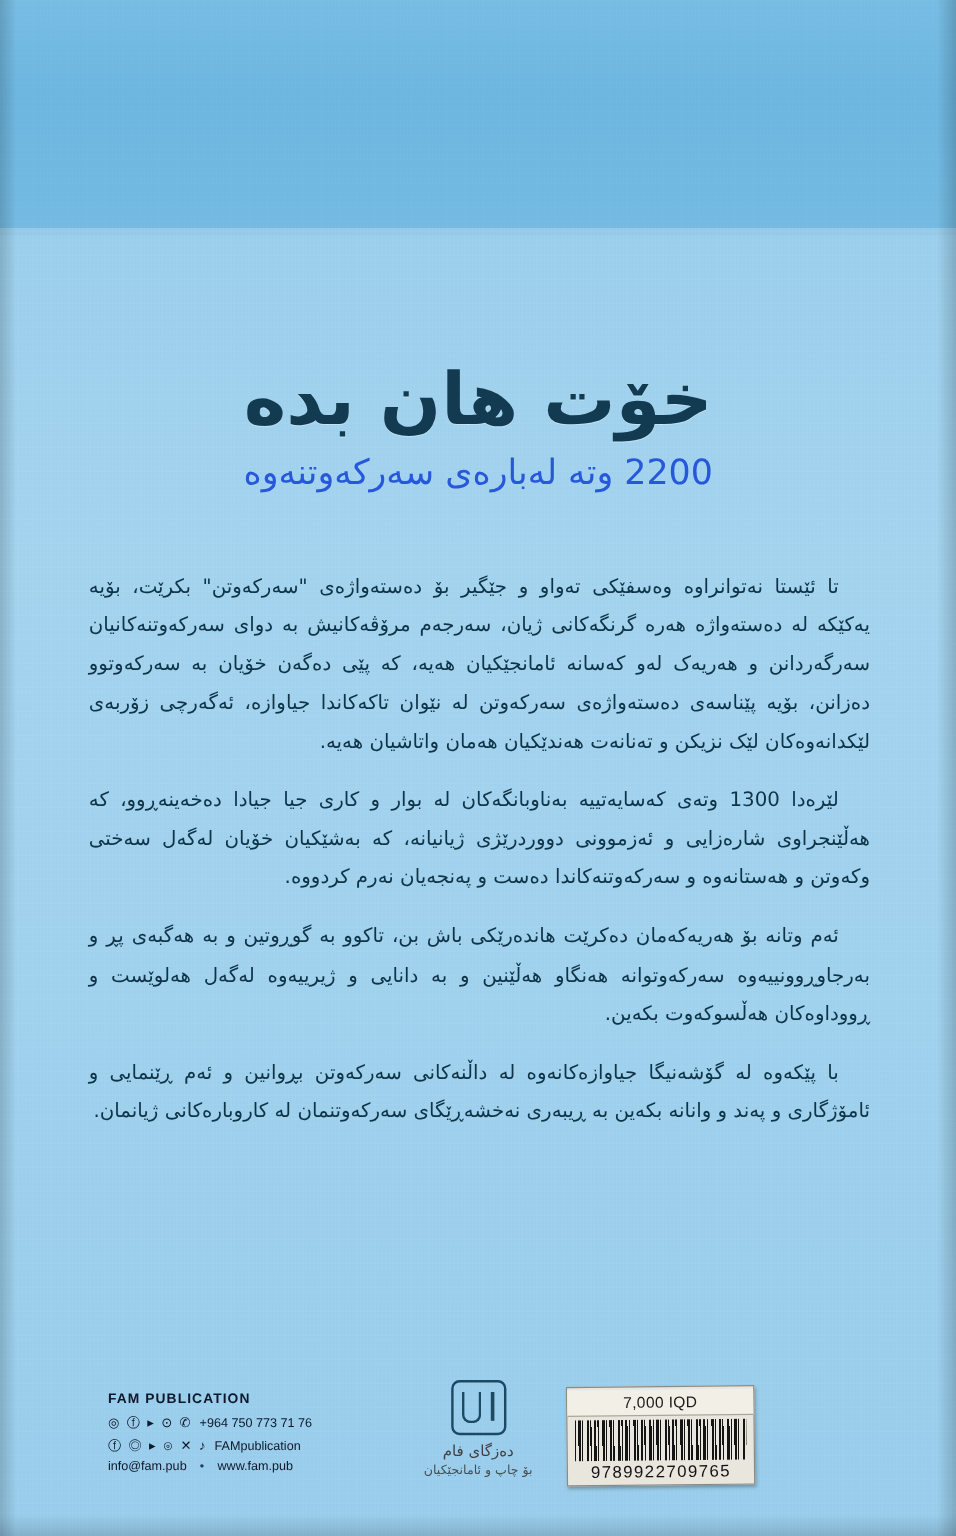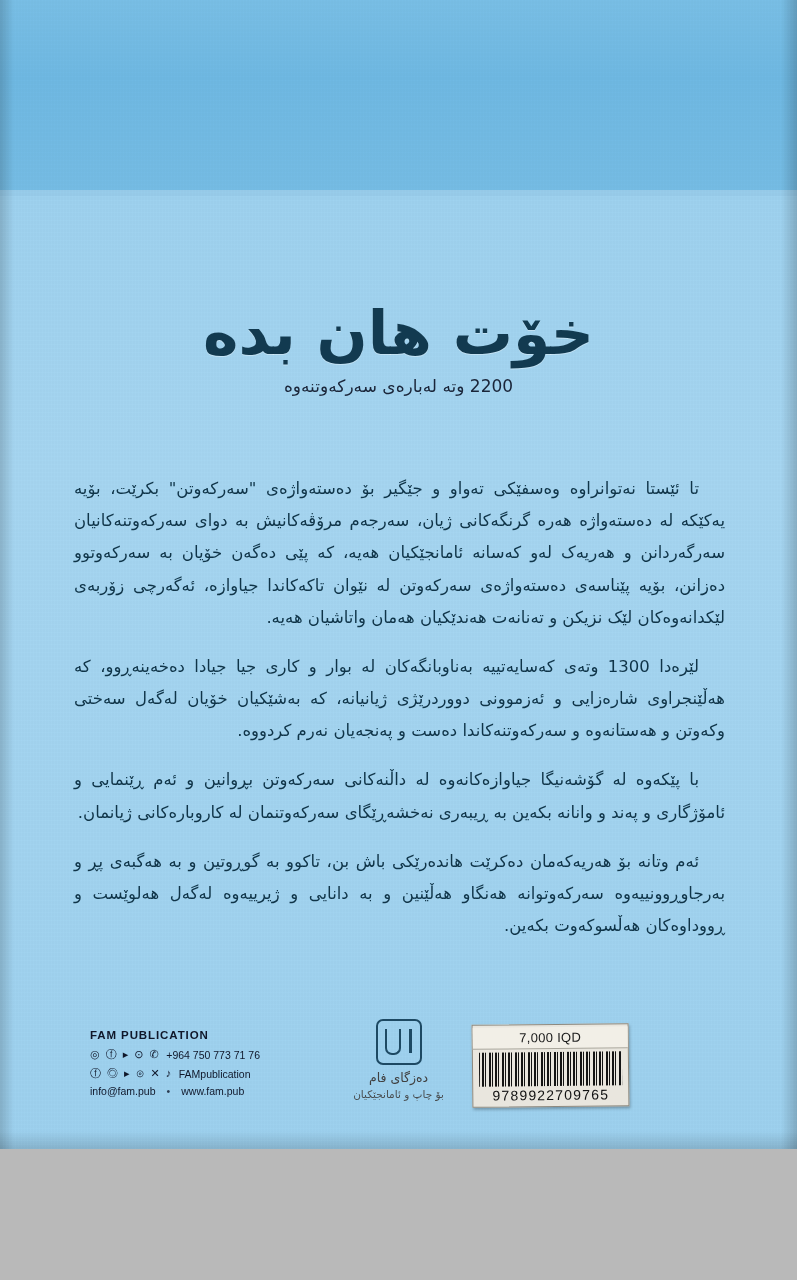--- a/index.html
+++ b/index.html
@@ -3,21 +3,21 @@
 <meta charset="utf-8">
 <style>
   html, body {
     margin: 0;
     padding: 0;
     background: #b9b9b9;
   }
   .page {
     position: relative;
     width: 797px;
-    height: 1149px;
+    height: 1280px;
     overflow: hidden;
     background: #8ec7e8;
     font-family: "DejaVu Sans", sans-serif;
   }
 
   
   .band-top {
     position: absolute;
     left: 0; top: 0;
     width: 797px; height: 196px;
@@ -76,22 +76,22 @@
     font-size: 60px;
     font-weight: bold;
     color: #123a50;
     letter-spacing: 1px;
     line-height: 1.1;
     text-shadow: 0 1px 0 rgba(255,255,255,0.35);
     margin: 0;
   }
   .book-subtitle {
     margin: 10px 0 0 0;
-    font-size: 17px;
-    color: #0f172a;
+    font-size: 29px;
+    color: #1d4ed8;
     letter-spacing: 2px;
     opacity: .92;
   }
 
   
   .blurb {
     position: absolute;
     left: 74px;
     right: 72px;
     top: 445px;
@@ -231,22 +231,22 @@
   <div class="paper-noise"></div>
 
   <div class="title-block">
     <h1 class="book-title">خۆت هان بدە</h1>
     <div class="book-subtitle">2200 وتە لەبارەی سەرکەوتنەوە</div>
   </div>
 
   <div class="blurb">
     <p>تا ئێستا نەتوانراوە وەسفێکی تەواو و جێگیر بۆ دەستەواژەی "سەرکەوتن" بکرێت، بۆیە یەکێکە لە دەستەواژە هەرە گرنگەکانی ژیان، سەرجەم مرۆڤەکانیش بە دوای سەرکەوتنەکانیان سەرگەردانن و هەریەک لەو کەسانە ئامانجێکیان هەیە، کە پێی دەگەن خۆیان بە سەرکەوتوو دەزانن، بۆیە پێناسەی دەستەواژەی سەرکەوتن لە نێوان تاکەکاندا جیاوازە، ئەگەرچی زۆربەی لێکدانەوەکان لێک نزیکن و تەنانەت هەندێکیان هەمان واتاشیان هەیە.</p>
     <p>لێرەدا 1300 وتەی کەسایەتییە بەناوبانگەکان لە بوار و کاری جیا جیادا دەخەینەڕوو، کە هەڵێنجراوی شارەزایی و ئەزموونی دووردرێژی ژیانیانە، کە بەشێکیان خۆیان لەگەل سەختی وکەوتن و هەستانەوە و سەرکەوتنەکاندا دەست و پەنجەیان نەرم کردووە.</p>
+    <p>ئەم وتانە بۆ هەریەکەمان دەکرێت هاندەرێکی باش بن، تاکوو بە گوڕوتین و بە هەگبەی پڕ و بەرجاوڕوونییەوە سەرکەوتوانە هەنگاو هەڵێنین و بە دانایی و ژیرییەوە لەگەل هەلوێست و ڕووداوەکان هەڵسوکەوت بکەین.</p>
     <p>با پێکەوە لە گۆشەنیگا جیاوازەکانەوە لە داڵنەکانی سەرکەوتن بڕوانین و ئەم ڕێنمایی و ئامۆژگاری و پەند و وانانە بکەین بە ڕیبەری نەخشەڕێگای سەرکەوتنمان لە کاروبارەکانی ژیانمان.</p>
-    <p>ئەم وتانە بۆ هەریەکەمان دەکرێت هاندەرێکی باش بن، تاکوو بە گوڕوتین و بە هەگبەی پڕ و بەرجاوڕوونییەوە سەرکەوتوانە هەنگاو هەڵێنین و بە دانایی و ژیرییەوە لەگەل هەلوێست و ڕووداوەکان هەڵسوکەوت بکەین.</p>
   </div>
 
   <div class="footer">
 
     <div class="sticker">
       <div class="price-row">7,000 IQD</div>
       <div class="barcode"></div>
       <div class="isbn">9789922709765</div>
     </div>
 

